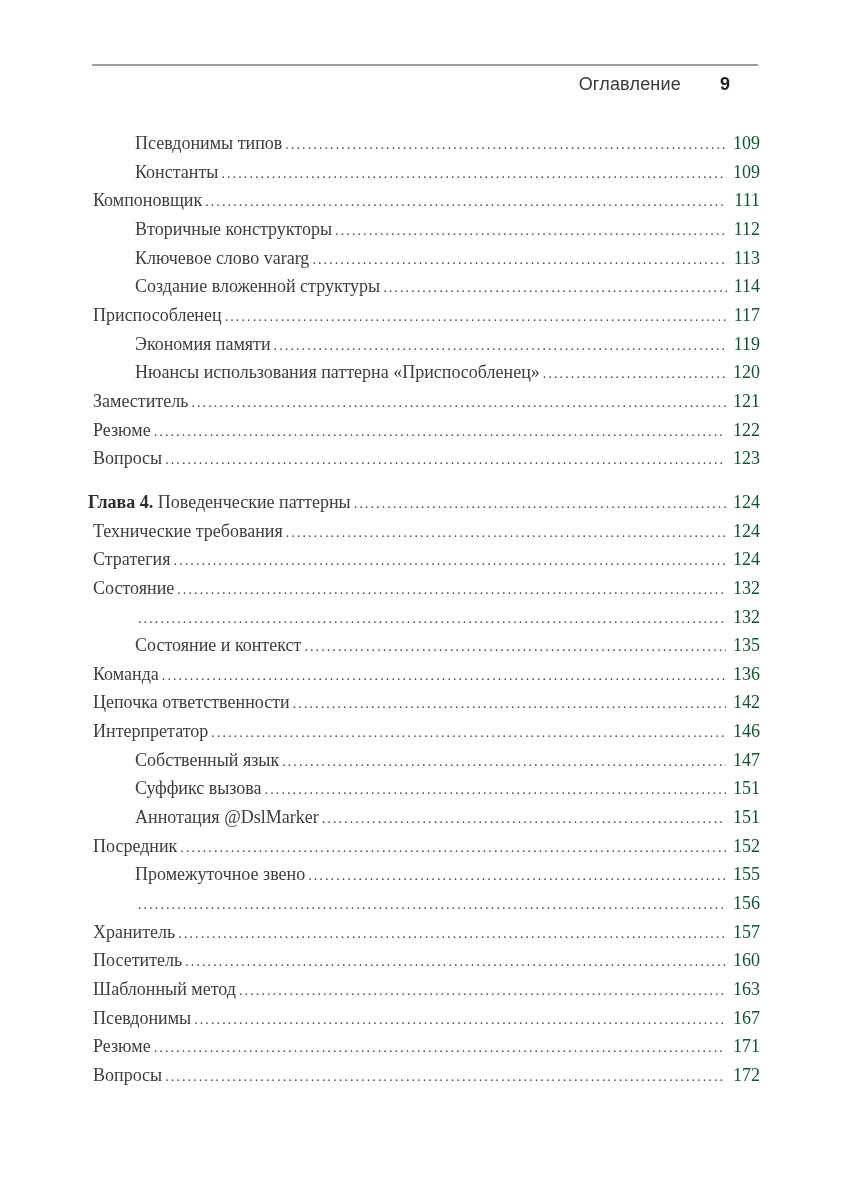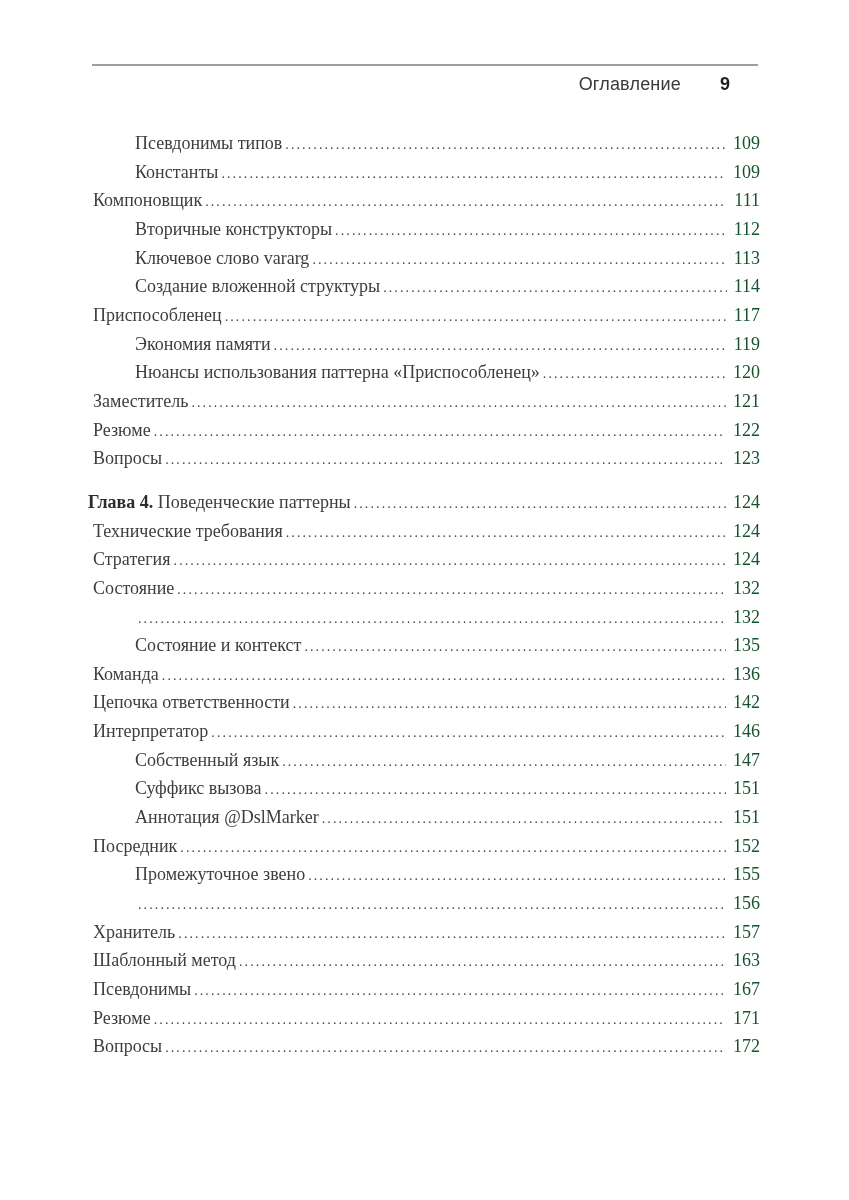--- a/index.html
+++ b/index.html
@@ -193,20 +193,25 @@
       <div class="row lvl2">
     <span class="dots"></span>
     <span class="pagenum">156</span>
   </div>
       <div class="row lvl1">
     <span class="title">Хранитель</span>
     <span class="dots"></span>
     <span class="pagenum">157</span>
   </div>
       <div class="row lvl1">
+    <span class="title">Посетитель</span>
+    <span class="dots"></span>
+    <span class="pagenum">160</span>
+  </div>
+      <div class="row lvl1">
     <span class="title">Шаблонный метод</span>
     <span class="dots"></span>
     <span class="pagenum">163</span>
   </div>
       <div class="row lvl1">
     <span class="title">Псевдонимы</span>
     <span class="dots"></span>
     <span class="pagenum">167</span>
   </div>
       <div class="row lvl1">

